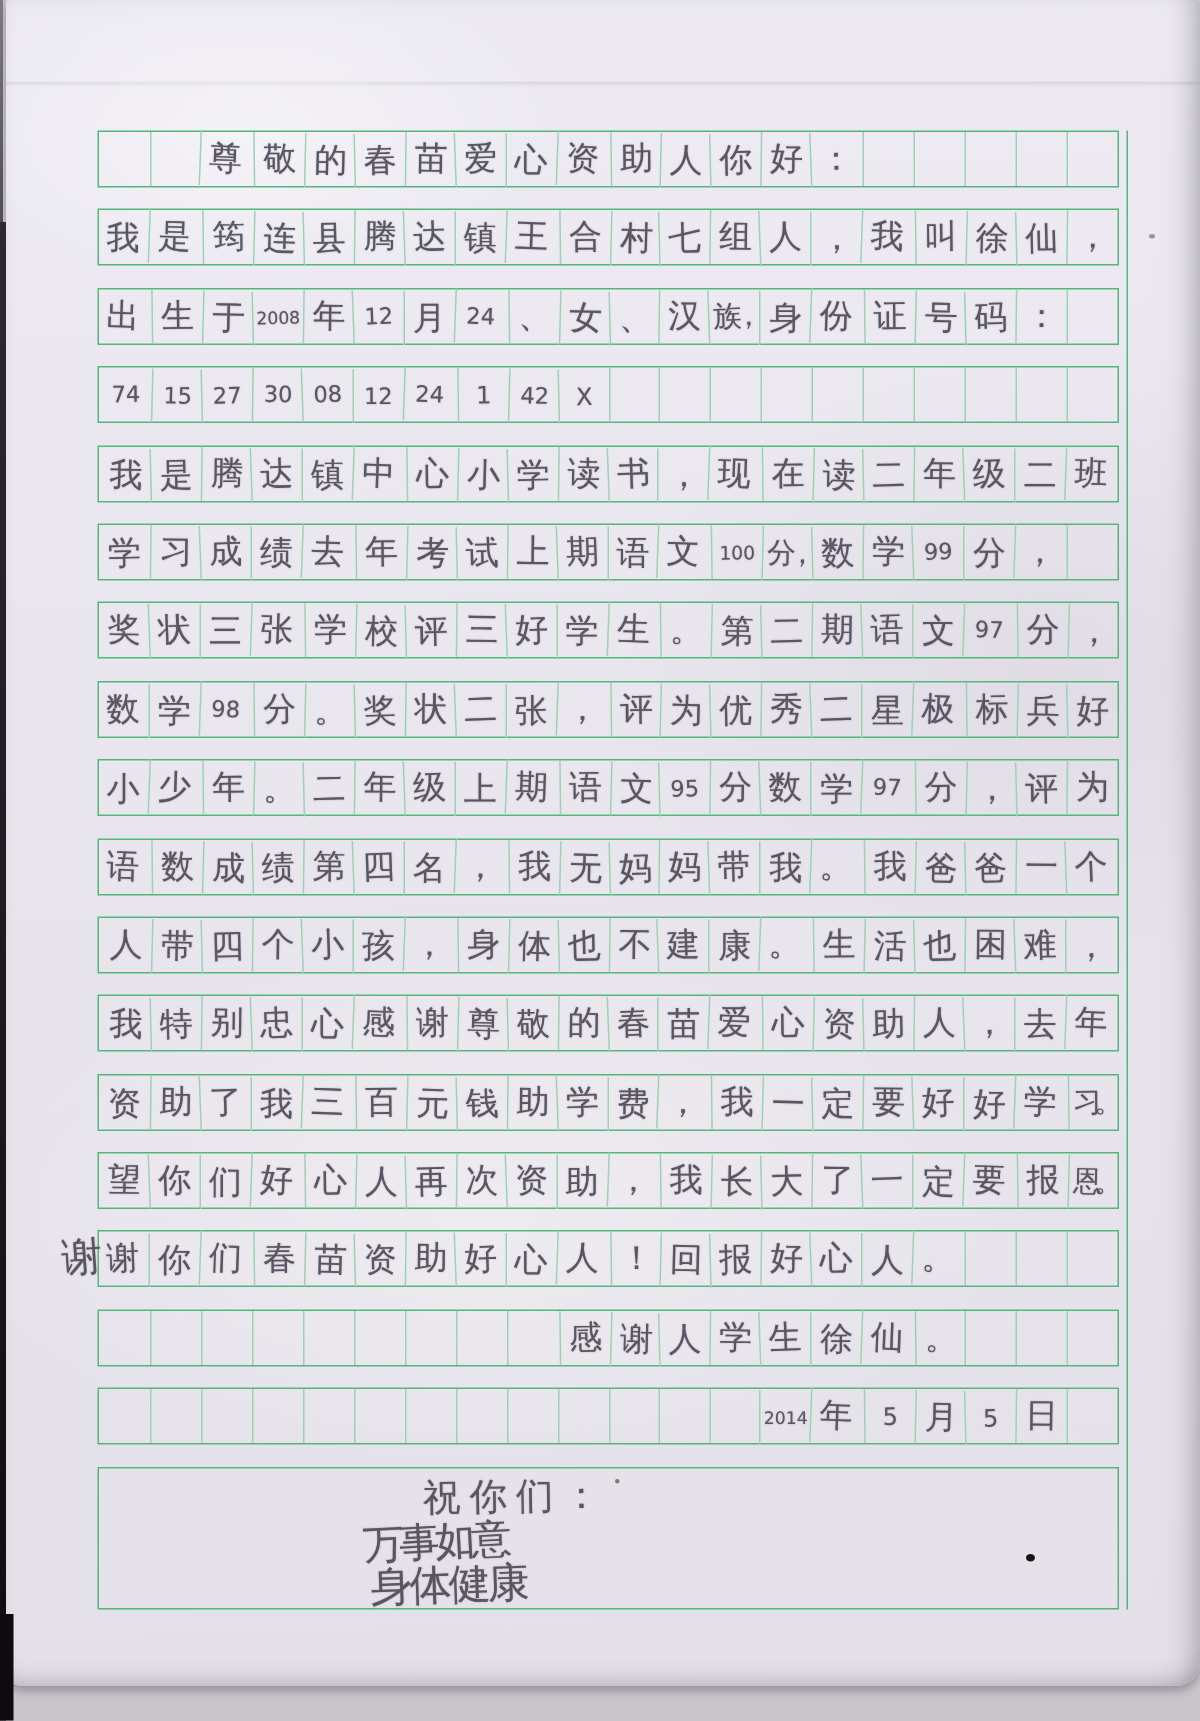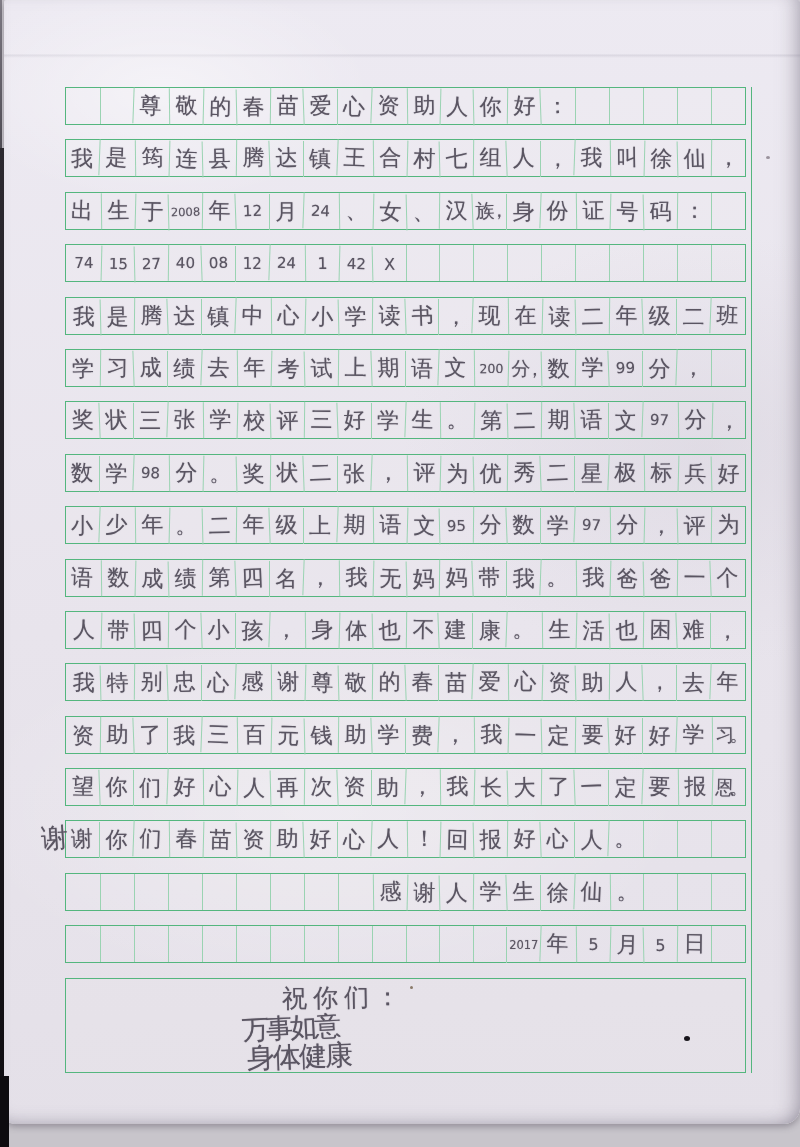--- a/index.html
+++ b/index.html
@@ -133,21 +133,21 @@
       <div class="cell" style="transform: rotate(-0.7deg) translate(1px, 0px);">证</div>
       <div class="cell" style="transform: rotate(1.4deg) translate(1px, 1px);">号</div>
       <div class="cell" style="transform: rotate(-1.4deg) translate(0px, 1px);">码</div>
       <div class="cell" style="transform: rotate(0.7deg) translate(0px, 0px);">：</div>
       <div class="cell"></div>
     </div>
     <div class="row">
       <div class="cell n2" style="transform: rotate(-0.7deg) translate(1px, 0px);">74</div>
       <div class="cell n2" style="transform: rotate(1.4deg) translate(1px, 1px);">15</div>
       <div class="cell n2" style="transform: rotate(-1.4deg) translate(0px, 1px);">27</div>
-      <div class="cell n2" style="transform: rotate(0.7deg) translate(0px, 0px);">40</div>
+      <div class="cell n2" style="transform: rotate(0.7deg) translate(0px, 0px);">30</div>
       <div class="cell n2" style="transform: rotate(-2.1deg) translate(-1px, 0px);">08</div>
       <div class="cell n2" style="transform: rotate(0deg) translate(-1px, 1px);">12</div>
       <div class="cell n2" style="transform: rotate(2.1deg) translate(-1px, 0px);">24</div>
       <div class="cell n1" style="transform: rotate(-0.7deg) translate(1px, 0px);">1</div>
       <div class="cell n2" style="transform: rotate(1.4deg) translate(1px, 1px);">42</div>
       <div class="cell n1" style="transform: rotate(-1.4deg) translate(0px, 1px);">X</div>
       <div class="cell"></div>
       <div class="cell"></div>
       <div class="cell"></div>
       <div class="cell"></div>
@@ -186,21 +186,21 @@
       <div class="cell" style="transform: rotate(-2.1deg) translate(-1px, 0px);">成</div>
       <div class="cell" style="transform: rotate(0deg) translate(-1px, 1px);">绩</div>
       <div class="cell" style="transform: rotate(2.1deg) translate(-1px, 0px);">去</div>
       <div class="cell" style="transform: rotate(-0.7deg) translate(1px, 0px);">年</div>
       <div class="cell" style="transform: rotate(1.4deg) translate(1px, 1px);">考</div>
       <div class="cell" style="transform: rotate(-1.4deg) translate(0px, 1px);">试</div>
       <div class="cell" style="transform: rotate(0.7deg) translate(0px, 0px);">上</div>
       <div class="cell" style="transform: rotate(-2.1deg) translate(-1px, 0px);">期</div>
       <div class="cell" style="transform: rotate(0deg) translate(-1px, 1px);">语</div>
       <div class="cell" style="transform: rotate(2.1deg) translate(-1px, 0px);">文</div>
-      <div class="cell n3" style="transform: rotate(-0.7deg) translate(1px, 0px);">200</div>
+      <div class="cell n3" style="transform: rotate(-0.7deg) translate(1px, 0px);">100</div>
       <div class="cell sq" style="transform: rotate(1.4deg) translate(1px, 1px);">分，</div>
       <div class="cell" style="transform: rotate(-1.4deg) translate(0px, 1px);">数</div>
       <div class="cell" style="transform: rotate(0.7deg) translate(0px, 0px);">学</div>
       <div class="cell n2" style="transform: rotate(-2.1deg) translate(-1px, 0px);">99</div>
       <div class="cell" style="transform: rotate(0deg) translate(-1px, 1px);">分</div>
       <div class="cell" style="transform: rotate(2.1deg) translate(-1px, 0px);">，</div>
       <div class="cell"></div>
     </div>
     <div class="row">
       <div class="cell" style="transform: rotate(0.7deg) translate(0px, 0px);">奖</div>
@@ -429,21 +429,21 @@
       <div class="cell"></div>
       <div class="cell"></div>
       <div class="cell"></div>
       <div class="cell"></div>
       <div class="cell"></div>
       <div class="cell"></div>
       <div class="cell"></div>
       <div class="cell"></div>
       <div class="cell"></div>
       <div class="cell"></div>
-      <div class="cell n4" style="transform: rotate(0deg) translate(-1px, 1px);">2017</div>
+      <div class="cell n4" style="transform: rotate(0deg) translate(-1px, 1px);">2014</div>
       <div class="cell" style="transform: rotate(2.1deg) translate(-1px, 0px);">年</div>
       <div class="cell n1" style="transform: rotate(-0.7deg) translate(1px, 0px);">5</div>
       <div class="cell" style="transform: rotate(1.4deg) translate(1px, 1px);">月</div>
       <div class="cell n1" style="transform: rotate(-1.4deg) translate(0px, 1px);">5</div>
       <div class="cell" style="transform: rotate(0.7deg) translate(0px, 0px);">日</div>
       <div class="cell"></div>
     </div>
     <div class="closing-box">
       <div class="hand salute">祝你们：</div>
       <div class="hand wish1">万事如意</div>

